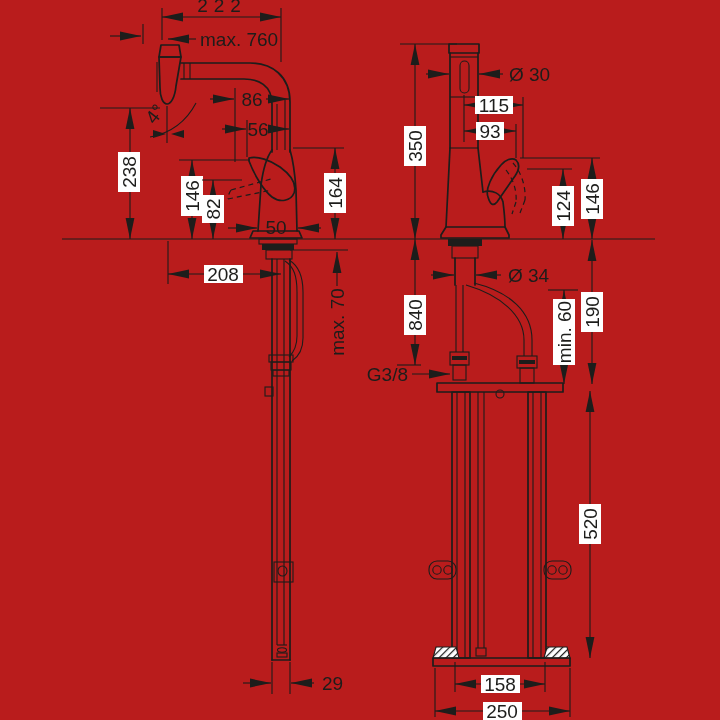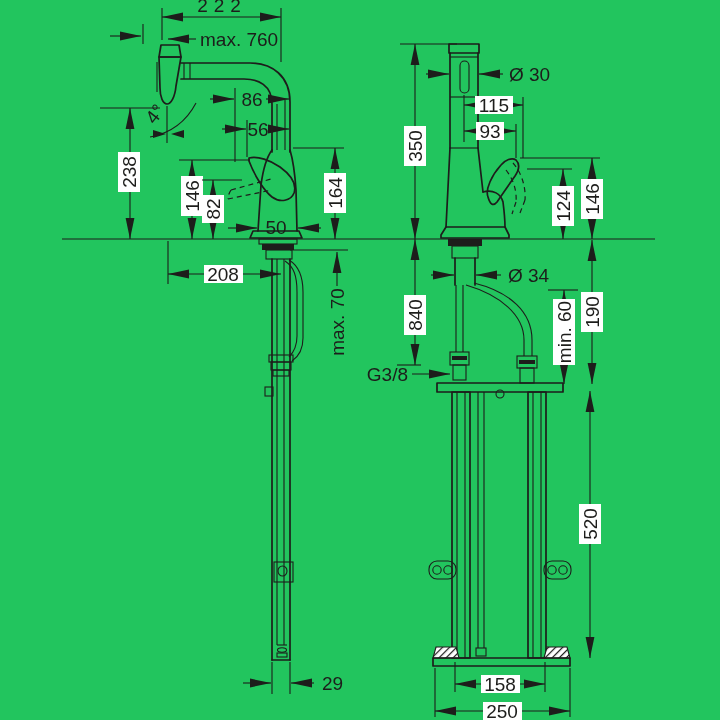--- a/index.html
+++ b/index.html
@@ -1,16 +1,16 @@
 <!DOCTYPE html>
 <html><head>
 <meta charset="utf-8">
 <style>
   html,body{margin:0;padding:0;background:#fff;}
-  .frame{position:relative;width:720px;height:720px;background:#22c55e;overflow:hidden;
+  .frame{position:relative;width:720px;height:720px;background:#b91c1c;overflow:hidden;
          font-family:"Liberation Sans", sans-serif;}
   svg{position:absolute;left:0;top:0;}
   text{fill:#1d1d1b;font-family:"Liberation Sans", sans-serif;font-size:19px;}
   .rot{font-size:19px;}
   .outline{fill:none;stroke:#1d1d1b;stroke-width:1.7;stroke-linejoin:round;stroke-linecap:round;}
   .thin{fill:none;stroke:#1d1d1b;stroke-width:1.1;}
   .dim{fill:none;stroke:#1d1d1b;stroke-width:1.1;}
   .dash{fill:none;stroke:#1d1d1b;stroke-width:1.2;stroke-dasharray:5 4;}
   .blk{fill:#1d1d1b;stroke:none;}
   .mask{fill:#ffffff;stroke:none;}

